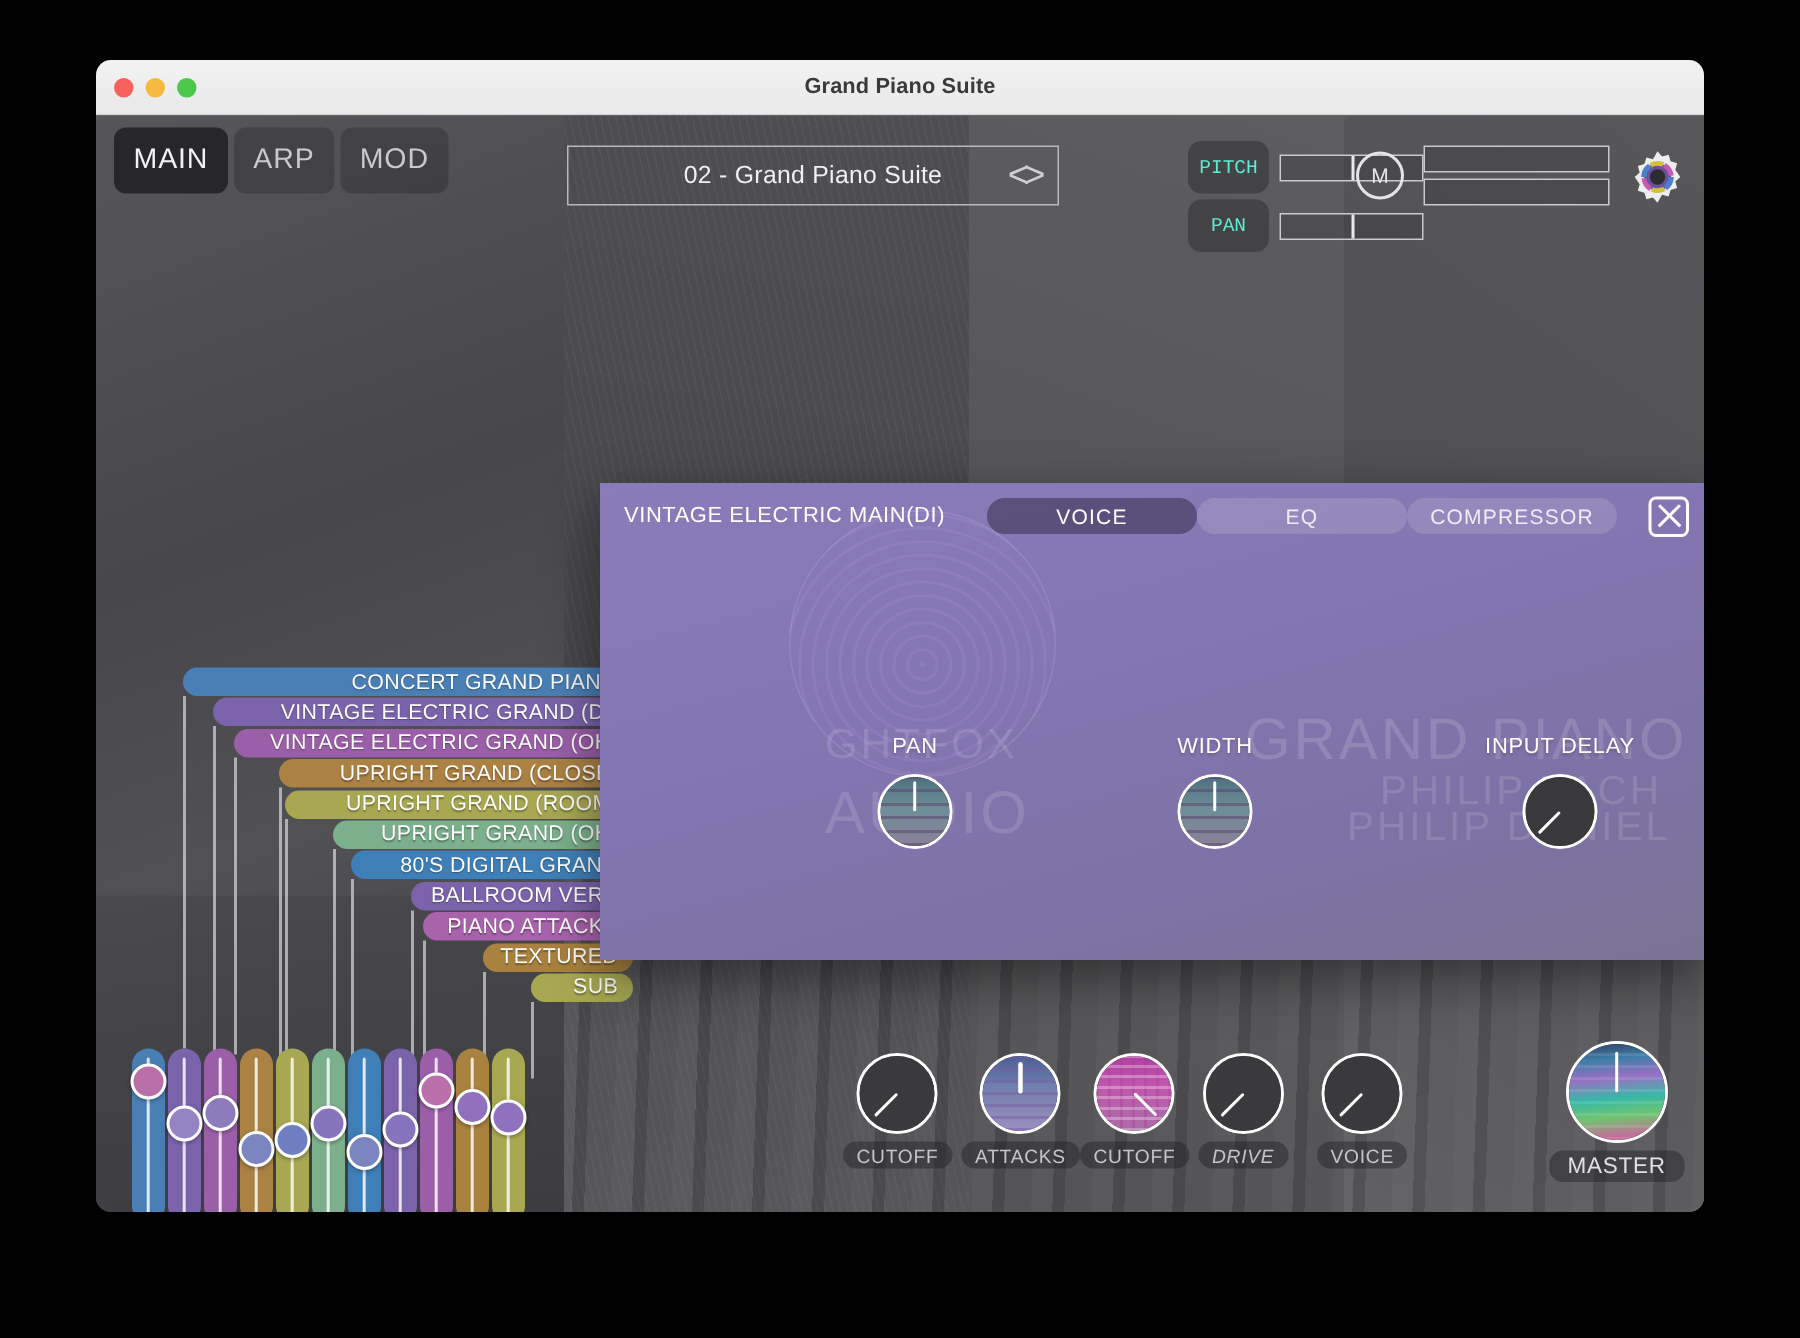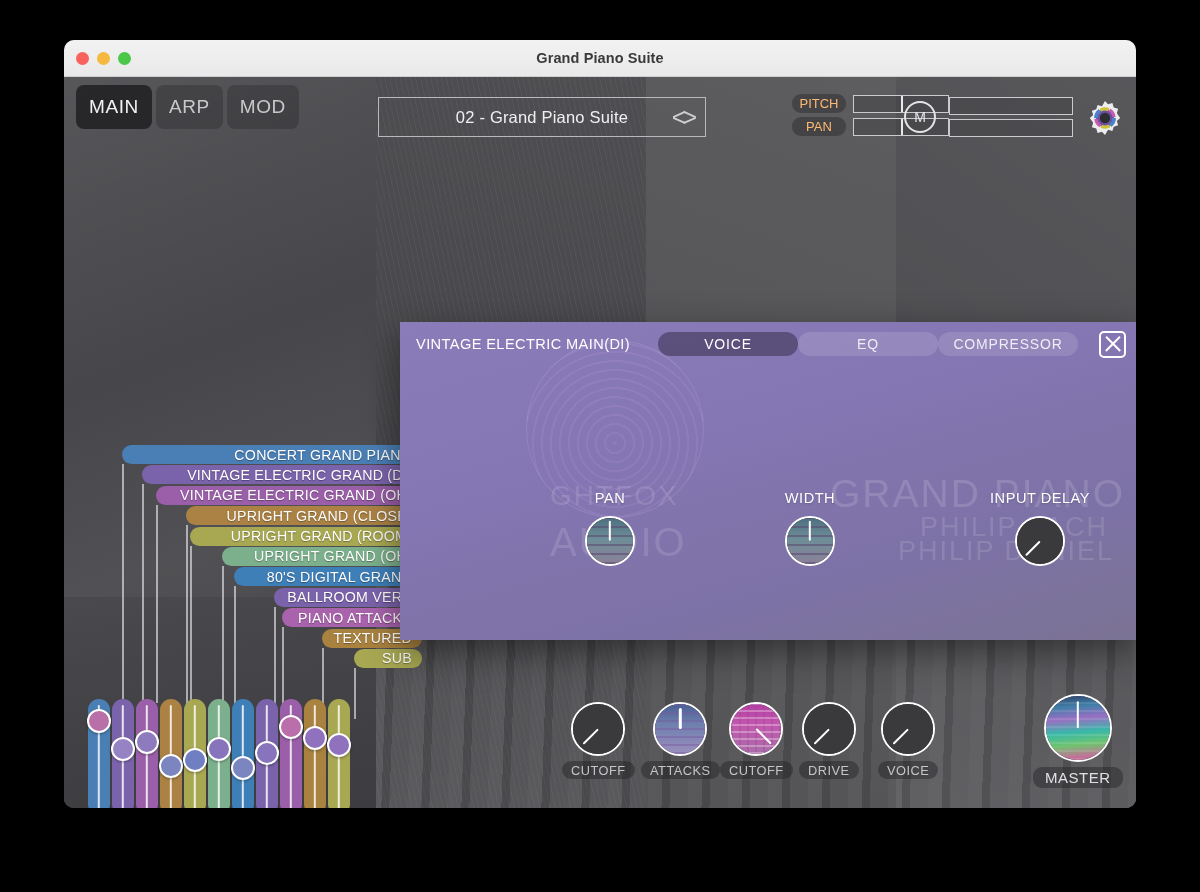--- a/index.html
+++ b/index.html
@@ -130,24 +130,24 @@
   }
   .preset-name { color: #f0f0f2; font-size: 16.5px; letter-spacing: .2px; }
   .preset-arrows {
     position: absolute; right: 12px; top: 50%; transform: translateY(-50%);
     color: #cfcfd2; font-size: 25px; letter-spacing: -4px; line-height: 1;
   }
 
   .pp { position: absolute; top: 17px; }
   .pp-row { display: flex; align-items: center; gap: 7px; margin-bottom: 4px; }
   .pp-tag {
-    width: 54px; height: 19px; border-radius: 9px;
+    width: 54px; height: 35px; border-radius: 9px;
     background: rgba(28,28,30,0.38);
-    color: #fdba74; font-size: 13px;
-    display: flex; align-items: center; justify-content: center;
+    color: #5eead4; font-size: 13px;
+    display: flex; align-items: center; justify-content: center; font-family: Liberation Mono, monospace;
   }
   .pp-slider {
     position: relative;
     width: 96px; height: 18px;
     border: 1px solid #cbcbcf;
     background: rgba(40,40,44,0.25);
     cursor: pointer;
   }
   .pp-slider::after {
     content: ""; position: absolute; top: 0; bottom: 0;
@@ -529,21 +529,21 @@
             </div>
             <div class="knob-label">ATTACKS</div>
           </div>
           <div class="knob-cell" style="left: 158px; top: 0px;">
             <div class="knob" style="width: 54px; height: 54px;">
               <div class="wave" style="background:repeating-linear-gradient(0deg, rgba(255,255,255,.30) 0 2px, rgba(0,0,0,0) 2px 7px),repeating-linear-gradient(90deg, rgba(170,60,150,.35) 0 2px, rgba(0,0,0,0) 2px 8px),linear-gradient(180deg,#b23fa3 0%,#c257ae 40%,#a86fa8 100%);"></div>
               <div class="ptr" style="transform: translate(-50%, -100%) rotate(135deg);"></div>
             </div>
             <div class="knob-label">CUTOFF</div>
           </div>
-          <div class="knob-cell" style="left: 237px; top: 0px;">
+          <div class="knob-cell" style="left: 237px; top: 0px; font-style: italic;">
             <div class="knob" style="width: 54px; height: 54px;">
               <div class="wave" style="background:#3a3a3c;"></div>
               <div class="ptr" style="transform: translate(-50%, -100%) rotate(-135deg);"></div>
             </div>
             <div class="knob-label">DRIVE</div>
           </div>
           <div class="knob-cell" style="left: 316px; top: 0px;">
             <div class="knob" style="width: 54px; height: 54px;">
               <div class="wave" style="background:#3a3a3c;"></div>
               <div class="ptr" style="transform: translate(-50%, -100%) rotate(-135deg);"></div>

